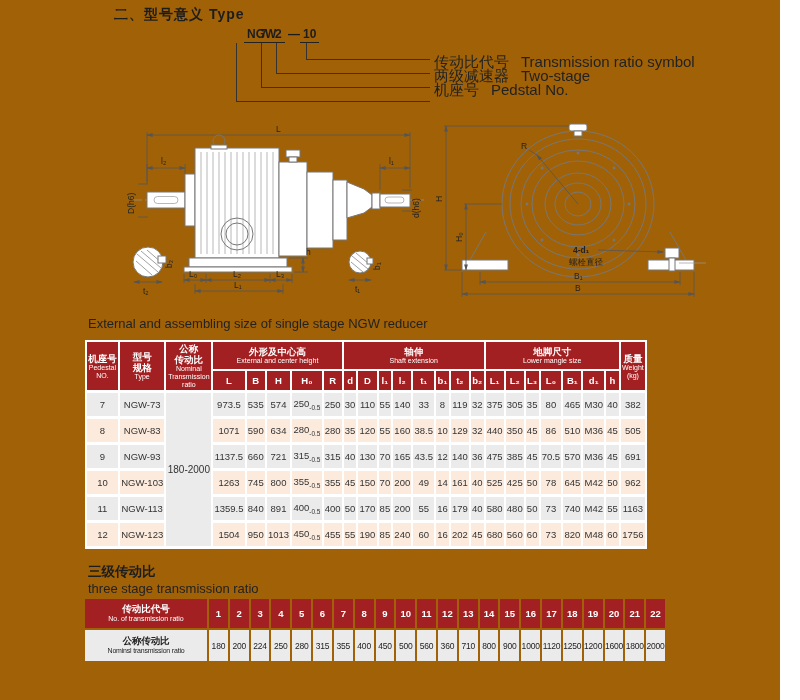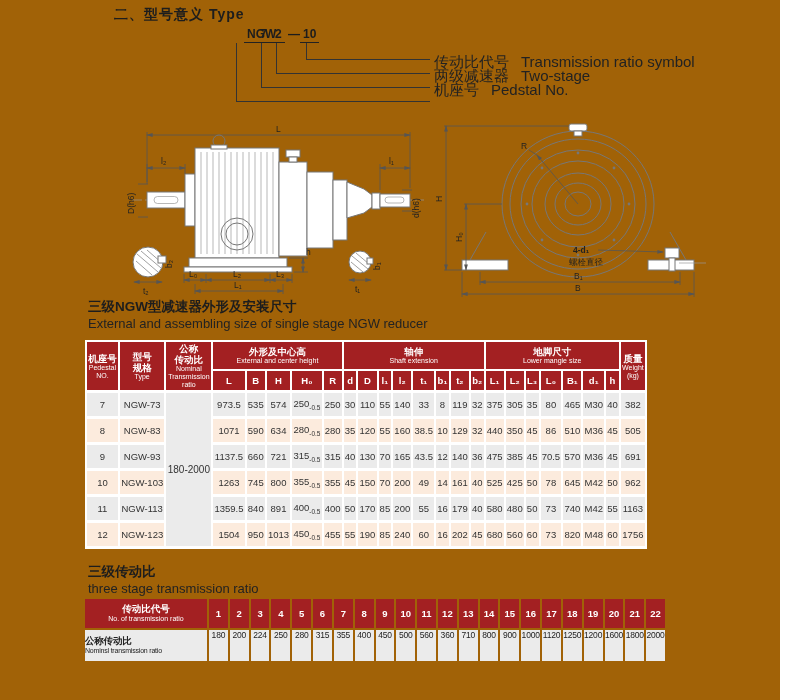--- a/index.html
+++ b/index.html
@@ -40,21 +40,21 @@
   .main .en{font-size:7px;font-weight:normal;line-height:8px}
   .main .sub{font-size:9.5px;height:22px}
   .main td{font-size:9.5px;color:#333;background:#ebebeb;height:26px;border-top-width:3px;border-bottom-width:3px}
   .main tr.alt td{background:#fcebdd}
   .main td.ratio{background:#ebebeb;font-size:10px}
   .main sub{font-size:6.5px}
 
   
   .rt{position:absolute;left:85px;top:599px;width:580px;display:grid;grid-template-columns:122px repeat(22,1fr);gap:2px}
   .rt-h{background:#a32022;color:#fff;font-size:9.5px;font-weight:bold;display:flex;align-items:center;justify-content:center;height:29px}
-  .rt-d{background:#ebebeb;color:#222;font-size:8.5px;letter-spacing:-.2px;display:flex;justify-content:center;height:31px}
+  .rt-d{background:#ebebeb;color:#222;font-size:8.5px;letter-spacing:-.2px;display:flex;align-items:center;justify-content:center;height:31px}
   .rt-label{flex-direction:column;line-height:10px}
   .rt-label .zh{font-size:9.5px;font-weight:bold}
   .rt-label .en{font-size:7px;font-weight:normal}
   .rt-d.rt-label .zh{color:#222}
 </style>
 </head>
 <body>
 
 <div class="page">
 
@@ -252,21 +252,20 @@
     <line class="dim" x1="44" y1="150" x2="44" y2="163"></line>
       <line class="dim" x1="244" y1="150" x2="244" y2="163"></line>
     <line class="dim" x1="44" y1="160" x2="244" y2="160" marker-start="url(#b2)" marker-end="url(#b1)"></line>
     <text x="138" y="157">B₁</text>
     <line class="dim" x1="26" y1="150" x2="26" y2="175"></line>
       <line class="dim" x1="258" y1="150" x2="258" y2="175"></line>
     <line class="dim" x1="26" y1="172" x2="258" y2="172" marker-start="url(#b2)" marker-end="url(#b1)"></line>
     <text x="139" y="169">B</text>
   </svg>
 
-  <div class="tbl-title t1zh">三级NGW型减速器外形及安装尺寸</div>
   <div class="tbl-title t1en">External and assembling size of single stage NGW reducer</div>
 
   <table class="main">
     <thead>
       <tr>
         <th rowspan="2">
             <div class="zh">机座号</div>
             <div class="en">Pedestal</div>
             <div class="en">NO.</div>
           </th>

